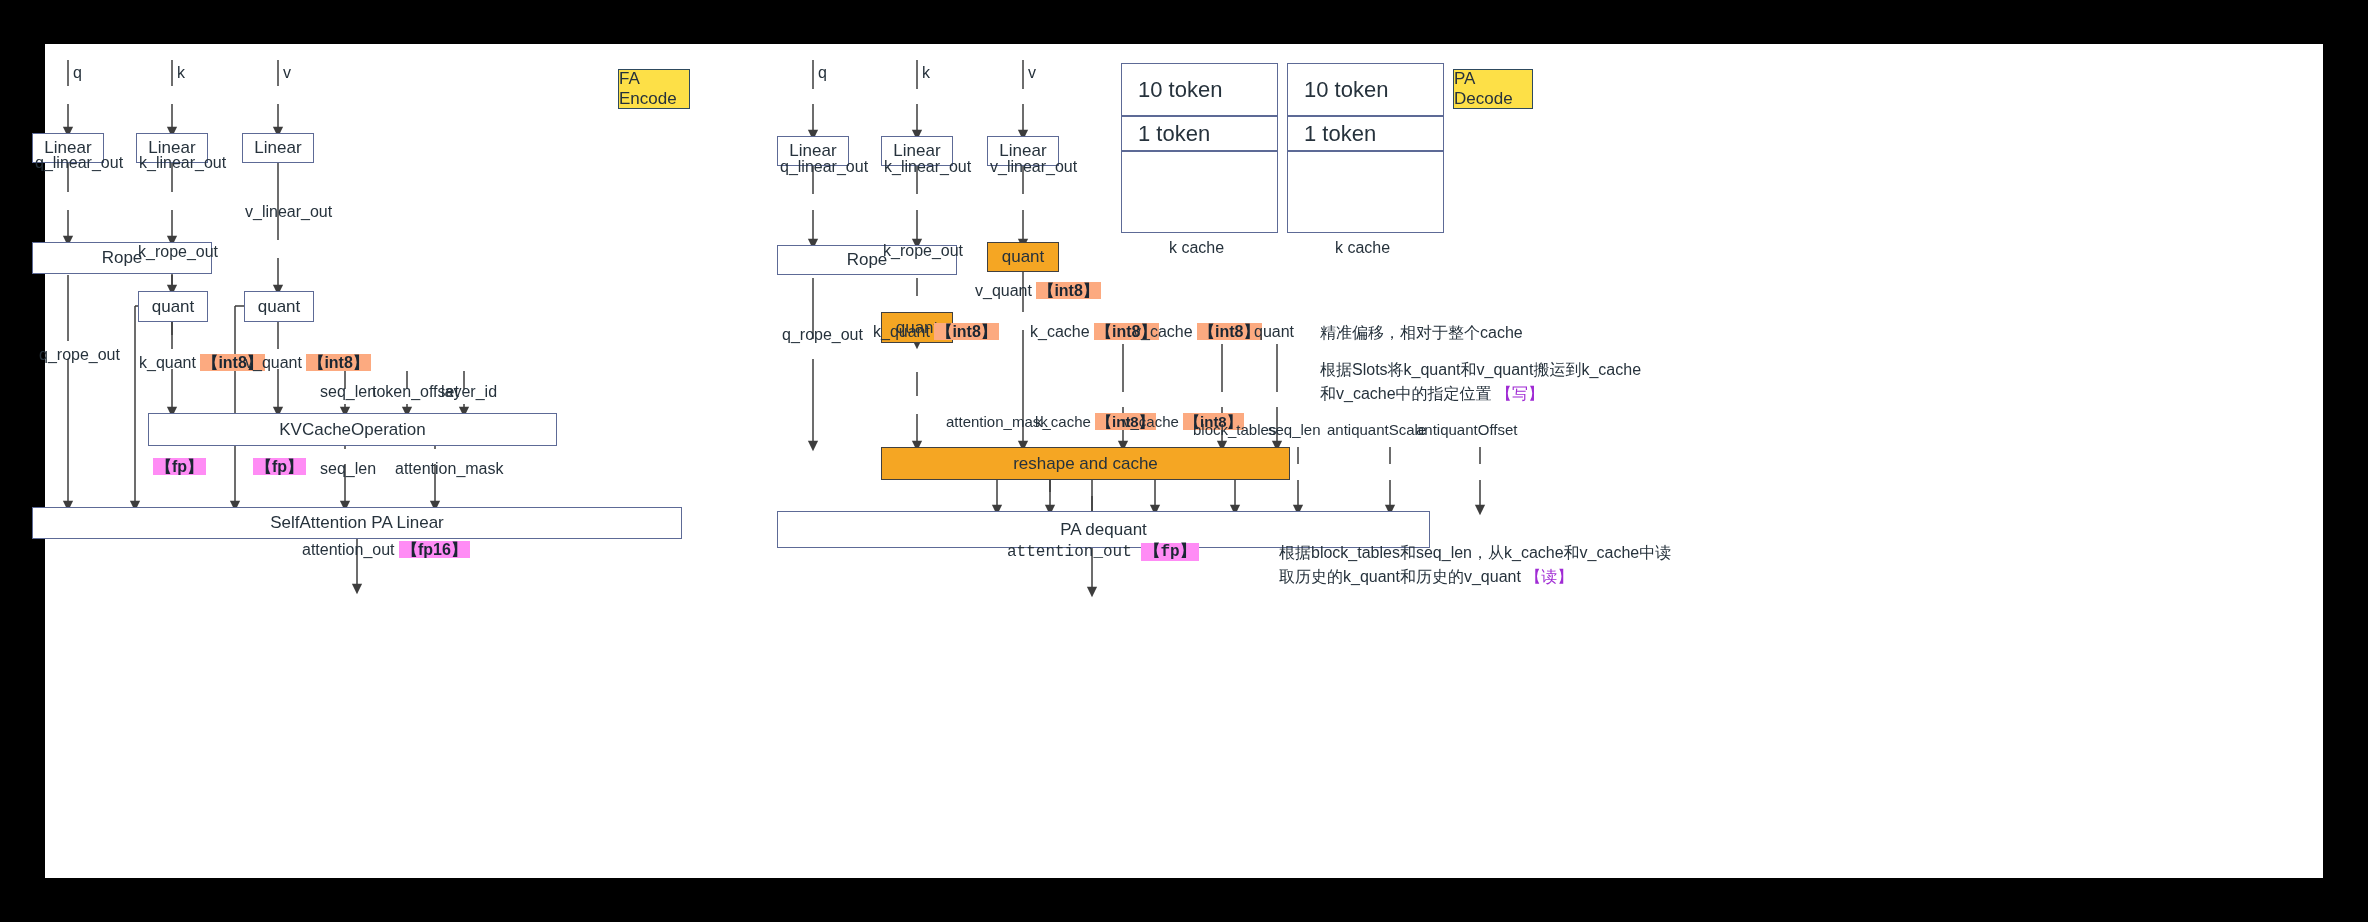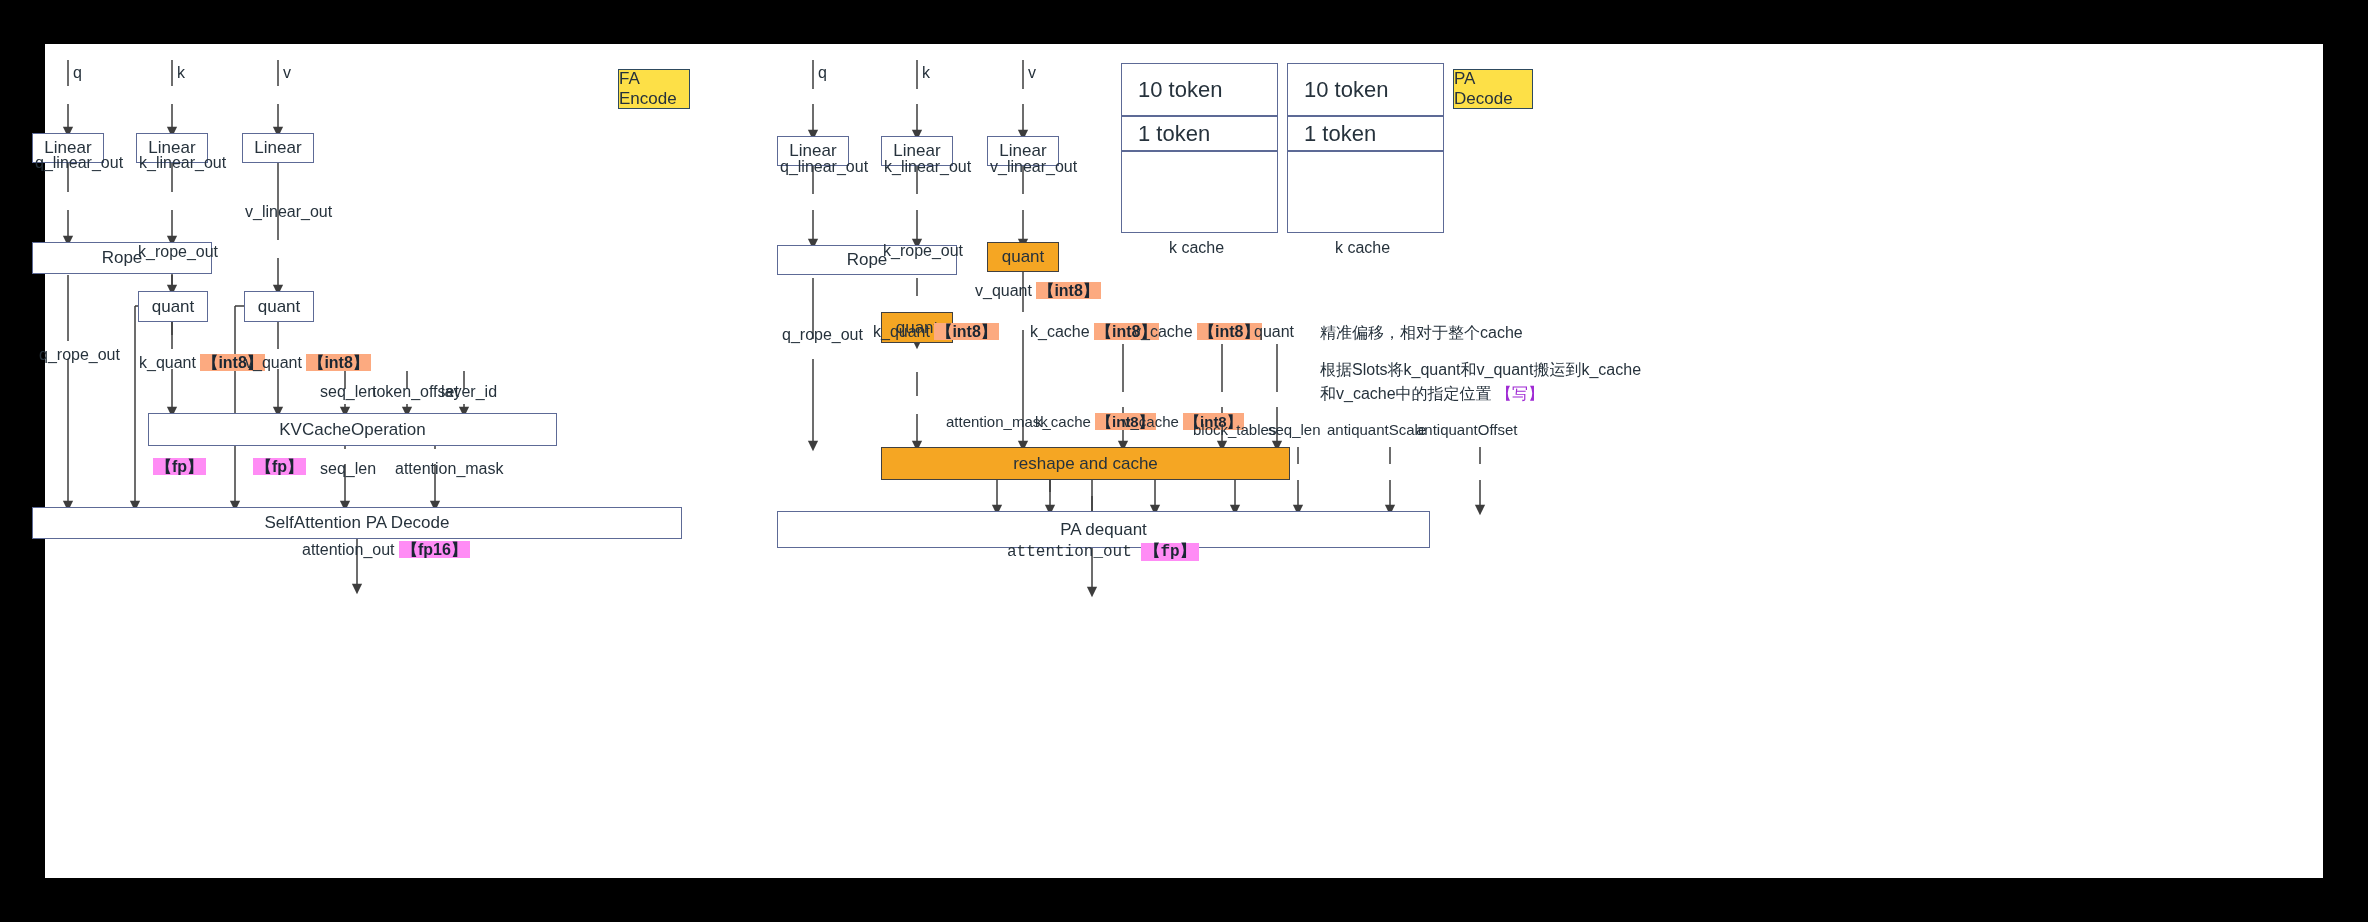--- a/index.html
+++ b/index.html
@@ -175,21 +175,21 @@
   <div class="lbl" style="left:396px;top:337px;">layer_id</div>
 
   <div class="node" style="left:103px;top:369px;width:409px;height:33px;">KVCacheOperation</div>
 
 
   <div class="lbl" style="left:108px;top:412px;"><span class="tag-fp">【fp】</span></div>
   <div class="lbl" style="left:208px;top:412px;"><span class="tag-fp">【fp】</span></div>
   <div class="lbl" style="left:275px;top:414px;">seq_len</div>
   <div class="lbl" style="left:350px;top:414px;">attention_mask</div>
 
-  <div class="node" style="left:-13px;top:463px;width:650px;height:32px;">SelfAttention PA Decode</div>
+  <div class="node" style="left:-13px;top:463px;width:650px;height:32px;">SelfAttention PA Linear</div>
 
   <div class="lbl" style="left:257px;top:495px;">
     <span>attention_out</span> <span class="tag-fp">【fp16】</span>
   </div>
 
   <div class="node teal" style="left:573px;top:25px;width:72px;height:40px;">FA Encode</div>
 
   <div class="lbl" style="left:773px;top:18px;">q</div>
   <div class="lbl" style="left:877px;top:18px;">k</div>
   <div class="lbl" style="left:983px;top:18px;">v</div>
@@ -243,20 +243,24 @@
   <div class="lbl small" style="left:1223px;top:376px;">seq_len</div>
   <div class="lbl small" style="left:1282px;top:376px;">antiquantScale</div>
   <div class="lbl small" style="left:1371px;top:376px;">antiquantOffset</div>
 
   <div class="node" style="left:732px;top:467px;width:653px;height:37px;">PA dequant</div>
 
   <div class="lbl" style="left:962px;top:498px;font-family:Liberation Mono, monospace;">
     <span>attention_out</span> <span class="tag-fp">【fp】</span>
   </div>
 
+  <div class="cn" style="left:1234px;top:497px;">
+    <span>根据block_tables和seq_len，从k_cache和v_cache中读</span><br>
+    <span>取历史的k_quant和历史的v_quant </span><span class="w">【读】</span>
+  </div>
 
   <div style="position:absolute;left:1076px;top:19px;width:157px;height:170px;">
     <div class="node cachecell" style="left:0;top:0;width:157px;height:53px;">10 token</div>
     <div class="node cachecell" style="left:0;top:53px;width:157px;height:35px;">1 token</div>
     <div class="node cachecell" style="left:0;top:88px;width:157px;height:82px;"></div>
     <div class="lbl" style="left:48px;top:174px;">k cache</div>
   </div>
 
   <div style="position:absolute;left:1242px;top:19px;width:157px;height:170px;">
     <div class="node cachecell" style="left:0;top:0;width:157px;height:53px;">10 token</div>

